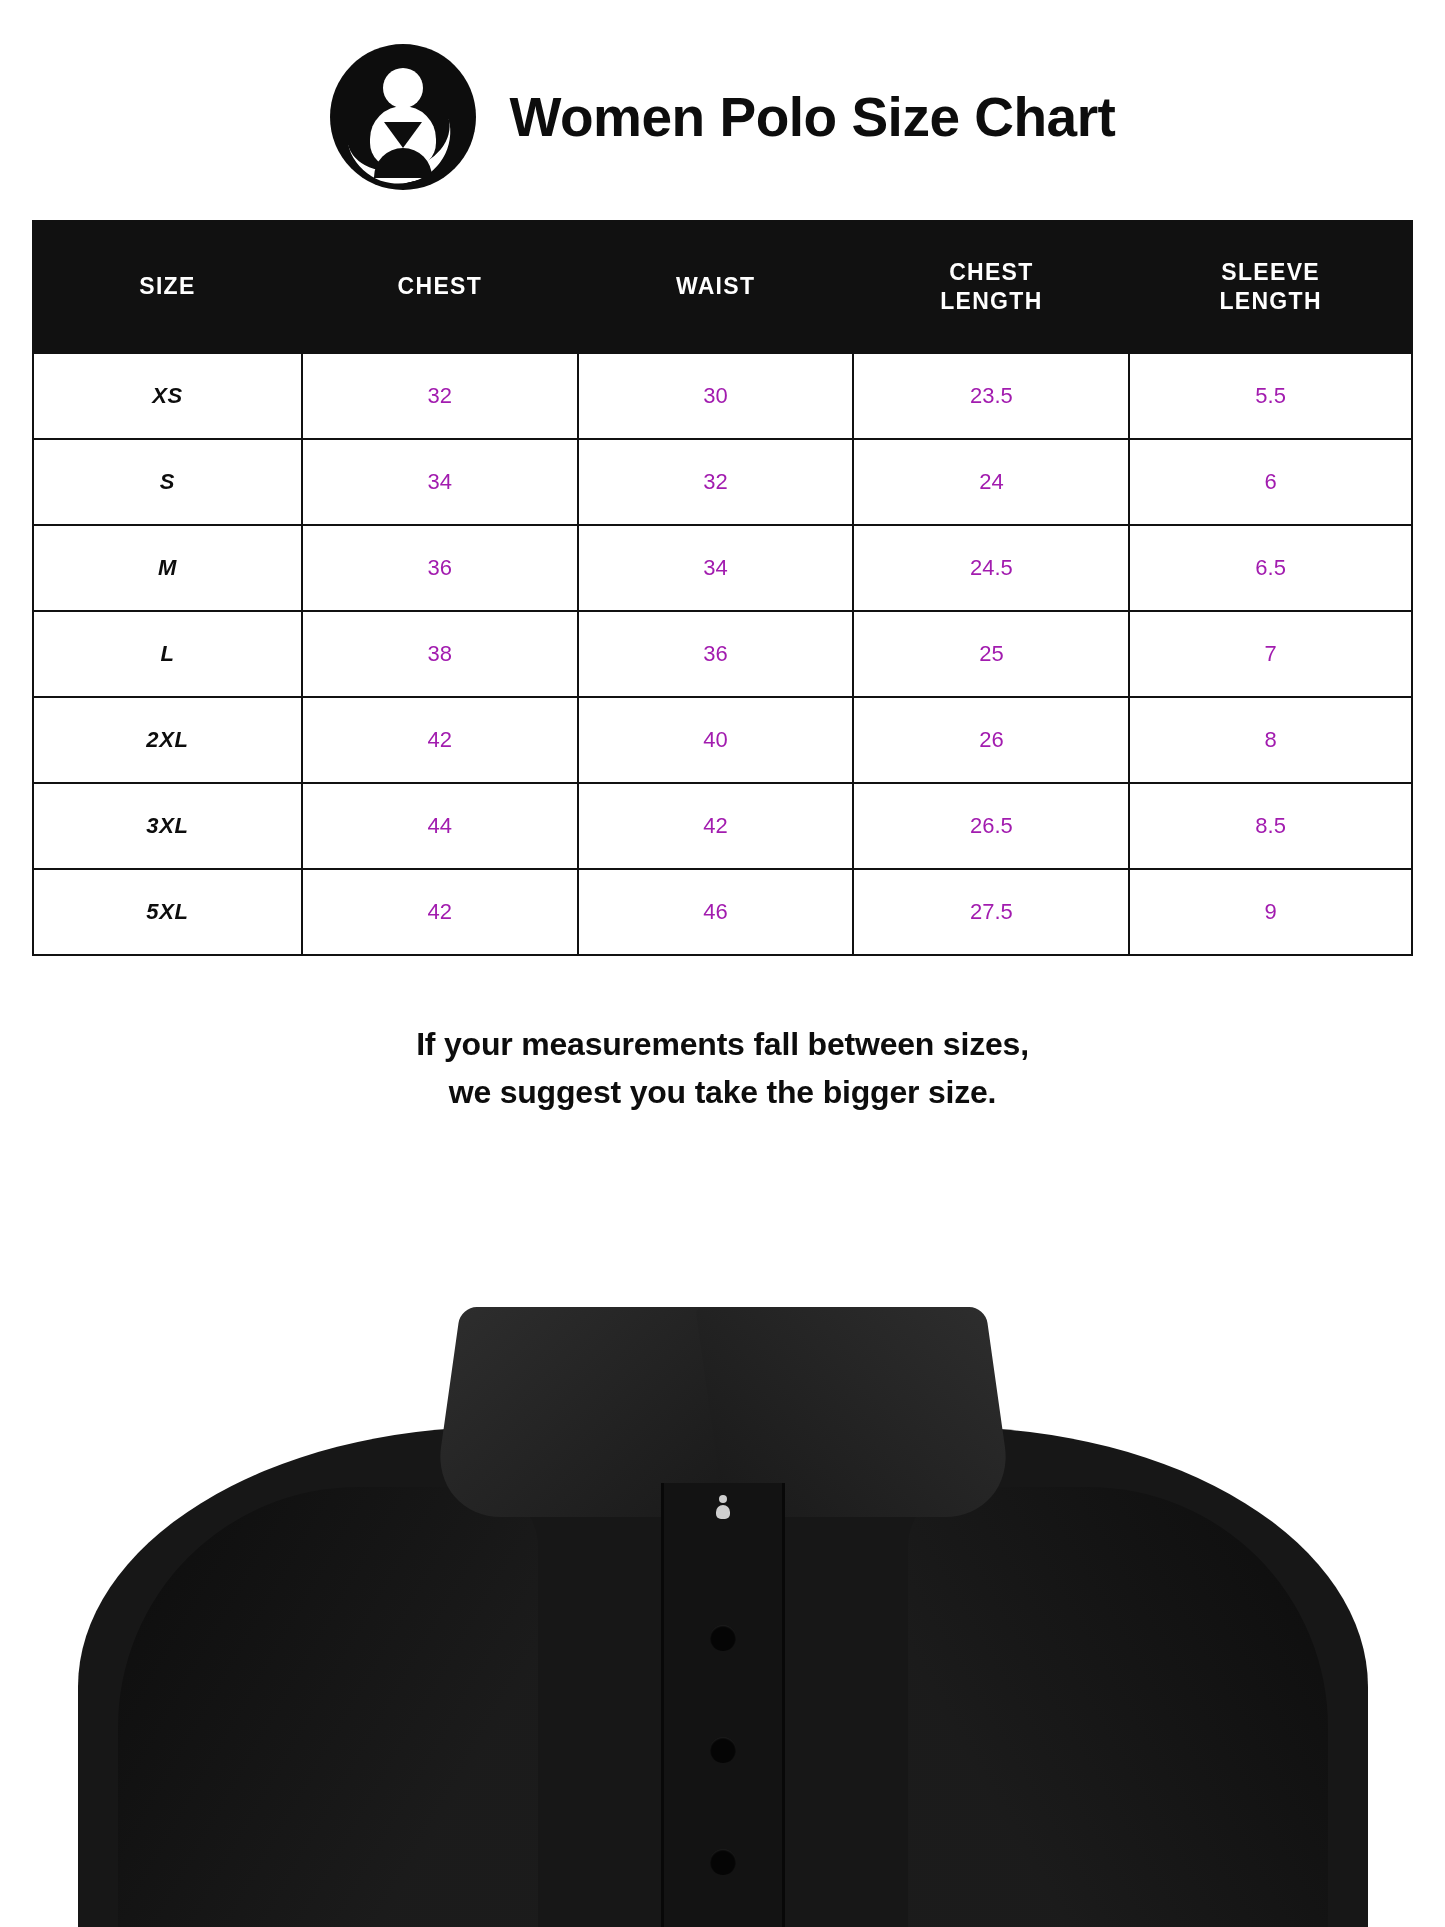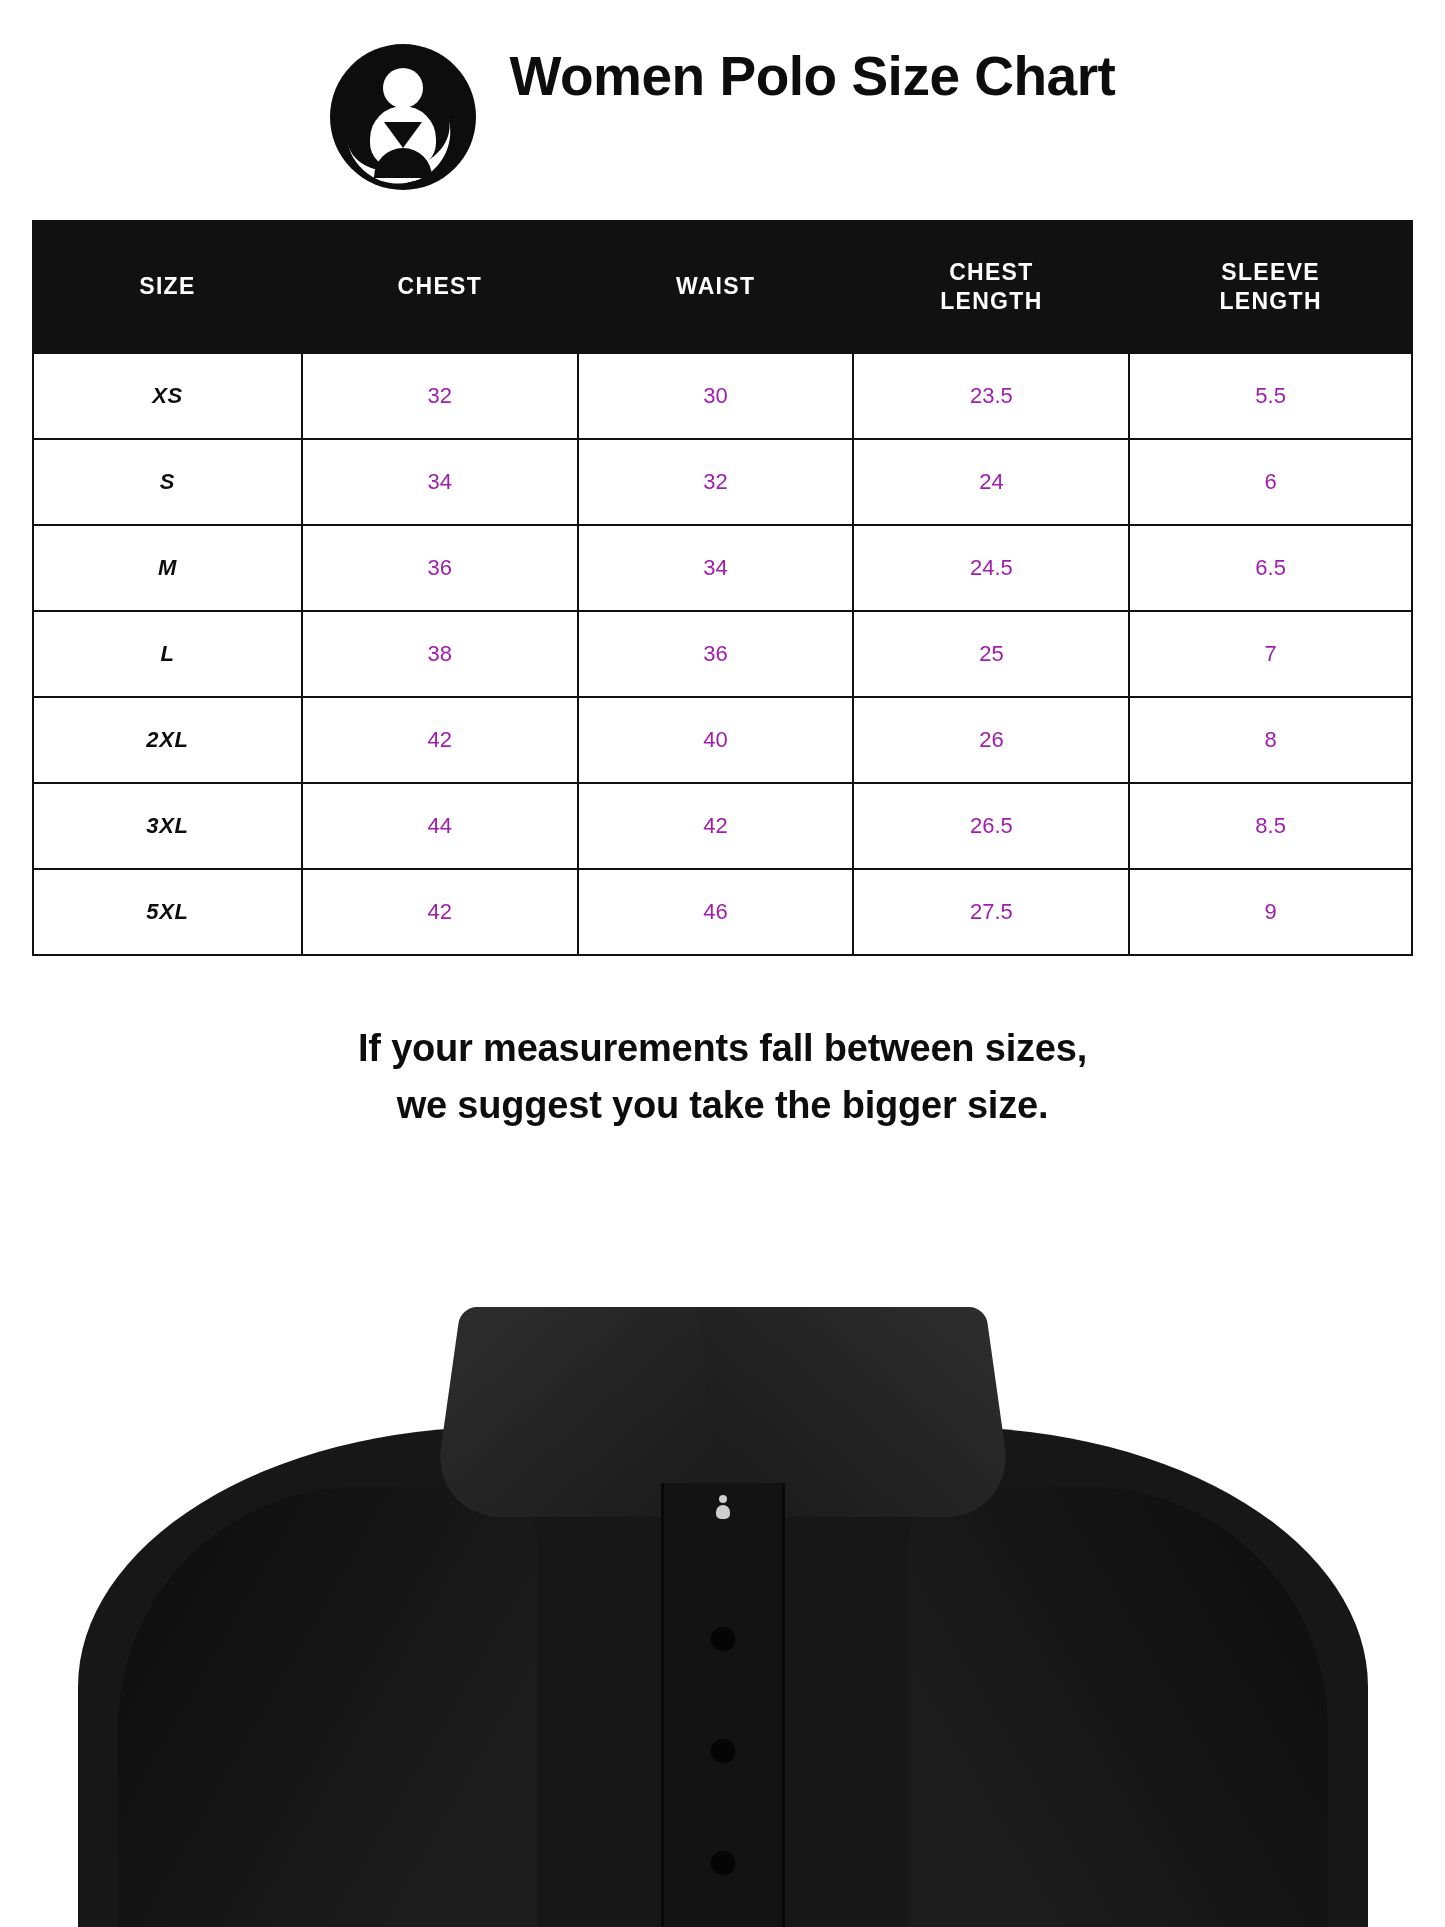--- a/index.html
+++ b/index.html
@@ -18,21 +18,21 @@
   .page {
     width: 1445px;
     height: 1927px;
     position: relative;
     box-sizing: border-box;
   }
 
   
   .header {
     display: flex;
-    align-items: flex-start;
+    align-items: center;
     justify-content: center;
     gap: 34px;
     padding-top: 44px;
     padding-bottom: 14px;
   }
   .logo-mark {
     width: 146px;
     height: 146px;
     border-radius: 50%;
     background: #0d0d0d;
@@ -134,21 +134,21 @@
   }
   .col-size { width: 19.5%; }
   .col-chest { width: 20%; }
   .col-waist { width: 20%; }
   .col-body { width: 20%; }
   .col-sleeve { width: 20.5%; }
 
   
   .note {
     text-align: center;
-    font-size: 38px;
+    font-size: 32px;
     font-weight: bold;
     color: #0d0d0d;
     line-height: 1.5;
     margin-top: 52px;
     letter-spacing: -0.2px;
   }
   .note div { white-space: nowrap; }
 
   
   .photo {

